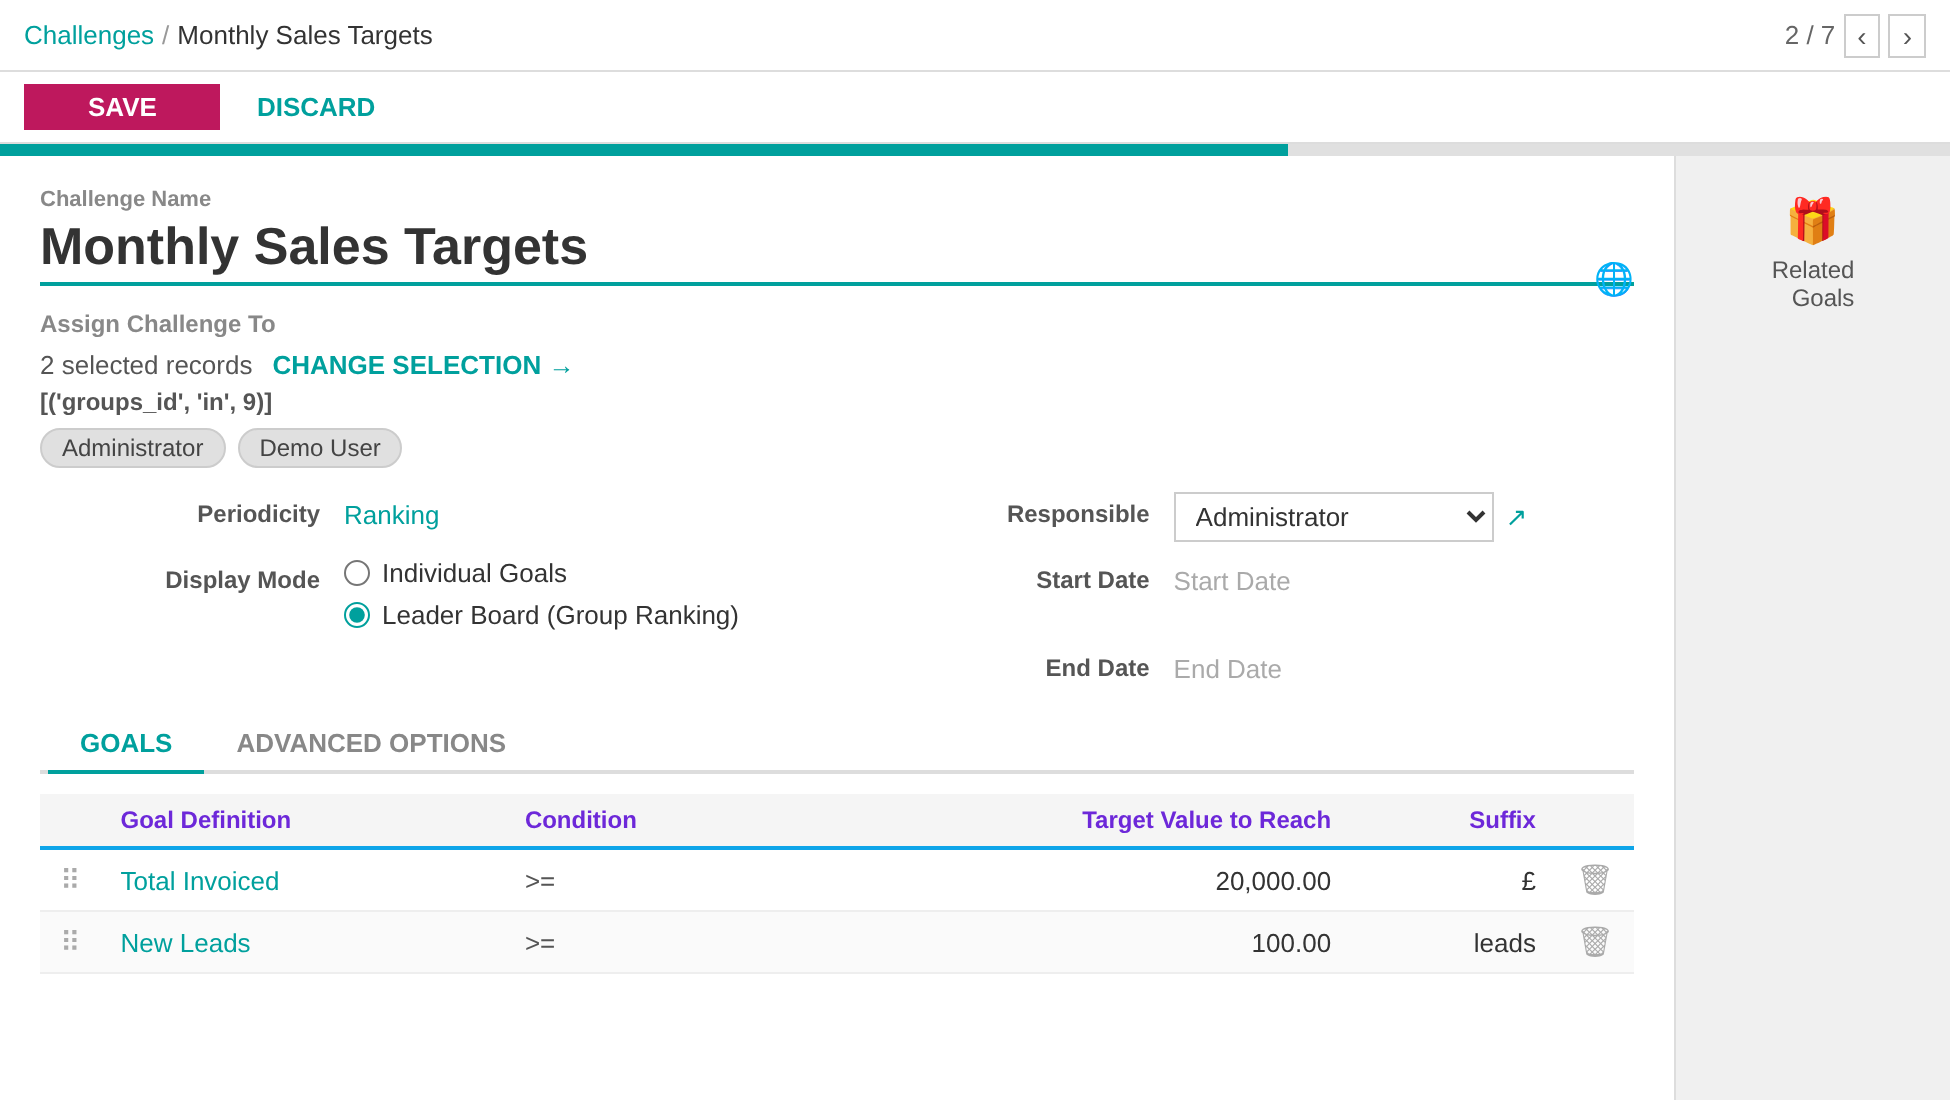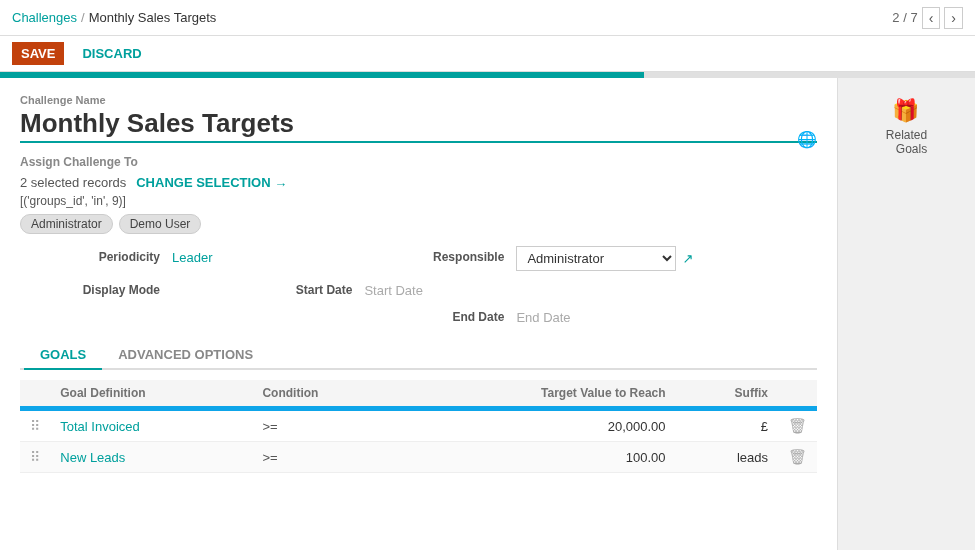--- a/index.html
+++ b/index.html
@@ -21,22 +21,22 @@
       cursor: pointer; color: #555; font-size: 14px;
     }
 
     
     .action-bar {
       display: flex; align-items: center; gap: 8px;
       padding: 6px 12px; background: #fff; border-bottom: 1px solid #ddd;
       height: 36px;
     }
     .btn-save {
-      background: #c2410c; color: #fff; border: none;
-      padding: 4px 9px; font-size: 13px; cursor: pointer; font-weight: bold;
+      background: #be185d; color: #fff; border: none;
+      padding: 4px 32px; font-size: 13px; cursor: pointer; font-weight: bold;
     }
     .btn-discard {
       background: transparent; color: #00a09d; border: none;
       padding: 4px 10px; font-size: 13px; cursor: pointer; font-weight: bold;
     }
 
     
     .progress-area {
       height: 6px; background: #e0e0e0; position: relative;
     }
@@ -75,21 +75,21 @@
       background: transparent;
     }
     .section-label { font-size: 12px; color: #888; font-weight: bold; margin-bottom: 6px; }
 
     .assign-row { display: flex; align-items: center; gap: 10px; margin-bottom: 4px; }
     .records-count { font-size: 13px; color: #555; }
     .change-selection-btn {
       color: #00a09d; background: none; border: none; cursor: pointer;
       font-size: 13px; font-weight: bold; display: flex; align-items: center; gap: 4px;
     }
-    .domain-filter { font-size: 12px; color: #555; margin-bottom: 6px; }
+    .domain-filter { font-size: 12px; color: #555; margin-bottom: 6px; font-weight: bold; }
     .badges { display: flex; gap: 6px; margin-bottom: 12px; }
     .badge {
       padding: 2px 10px; border-radius: 12px; font-size: 12px;
       background: #e0e0e0; color: #444; border: 1px solid #ccc;
     }
 
     .form-grid {
       display: grid; grid-template-columns: 140px auto 140px auto;
       gap: 8px 12px; align-items: start; margin-bottom: 16px;
     }
@@ -119,21 +119,21 @@
       margin-bottom: -2px; background: none; border-top: none; border-left: none; border-right: none;
     }
     .tab.active { color: #00a09d; border-bottom: 2px solid #00a09d; }
     .tab:not(.active) { color: #888; }
 
     
     .goals-table { width: 100%; border-collapse: collapse; font-size: 13px; }
     .goals-table thead tr { background: #f5f5f5; }
     .goals-table thead th {
       padding: 6px 10px; text-align: left; font-weight: bold;
-      color: #737373; border-bottom: 5px solid #0ea5e9; font-size: 12px;
+      color: #6d28d9; border-bottom: 2px solid #0ea5e9; font-size: 12px;
     }
     .goals-table thead th:last-child { text-align: right; }
     .goals-table tbody tr { background: #fff; }
     .goals-table tbody tr:nth-child(even) { background: #fafafa; }
     .goals-table tbody td { padding: 6px 10px; border-bottom: 1px solid #eee; }
     .goals-table tbody td:nth-child(4) { text-align: right; }
     .drag-handle { color: #aaa; cursor: grab; font-size: 14px; }
     .delete-btn { color: #aaa; cursor: pointer; background: none; border: none; font-size: 15px; }
     .goal-link { color: #00a09d; cursor: pointer; }
     .condition-text { color: #555; }
@@ -183,29 +183,39 @@
     <div class="domain-filter">[('groups_id', 'in', 9)]</div>
     <div class="badges">
       <span class="badge">Administrator</span>
       <span class="badge">Demo User</span>
     </div>
 
     
     <div class="form-grid">
 
       <div class="form-label">Periodicity</div>
-      <div class="form-value">Leader</div>
+      <div class="form-value">Ranking</div>
 
       <div class="form-label">Responsible</div>
       <div class="responsible-row">
         <select class="responsible-select"><option>Administrator</option></select>
         <span class="ext-link-icon">↗</span>
       </div>
 
       <div class="form-label">Display Mode</div>
+      <div class="radio-group">
+        <label class="radio-item">
+          <input type="radio" class="radio-input" name="display_mode" style="">
+          <span>Individual Goals</span>
+        </label>
+        <label class="radio-item">
+          <input type="radio" class="radio-input" name="display_mode" checked="" style="">
+          <span>Leader Board (Group Ranking)</span>
+        </label>
+      </div>
 
       <div class="form-label">Start Date</div>
       <div class="form-input-text">Start Date</div>
 
       <div style="grid-column:1;"></div>
       <div></div>
       <div class="form-label">End Date</div>
       <div class="form-input-text">End Date</div>
     </div>
 

